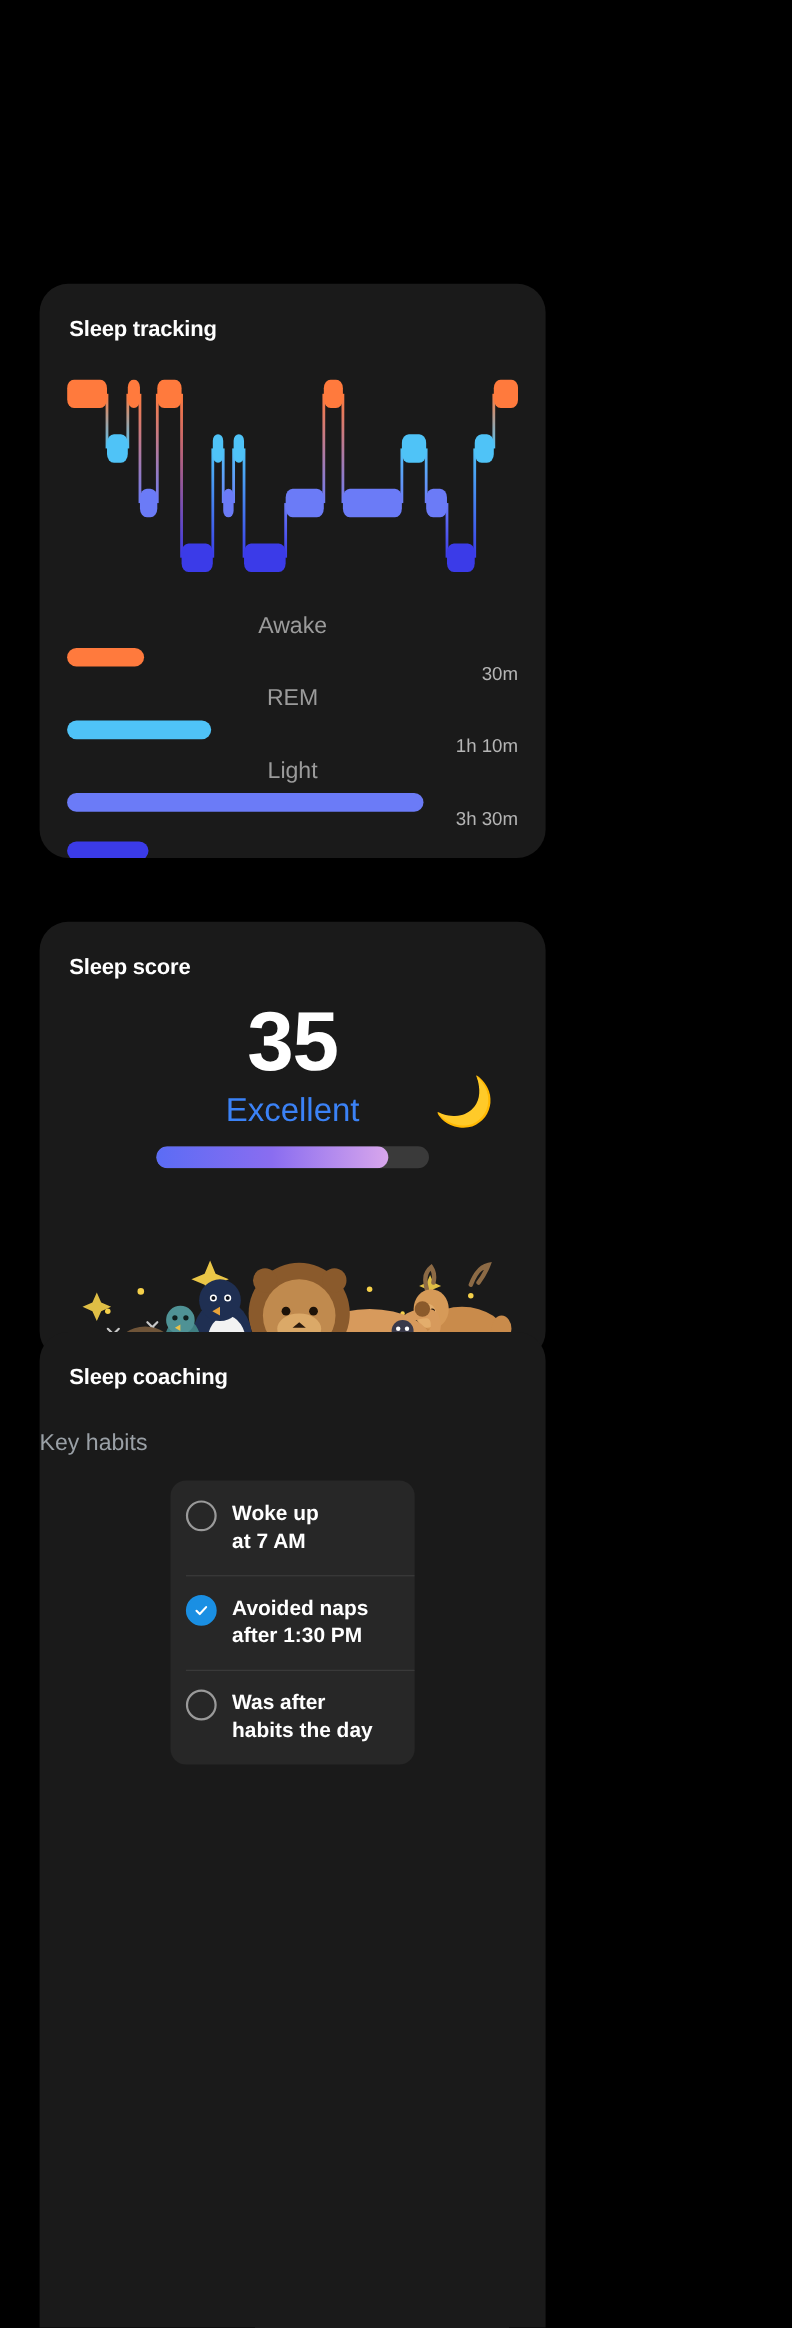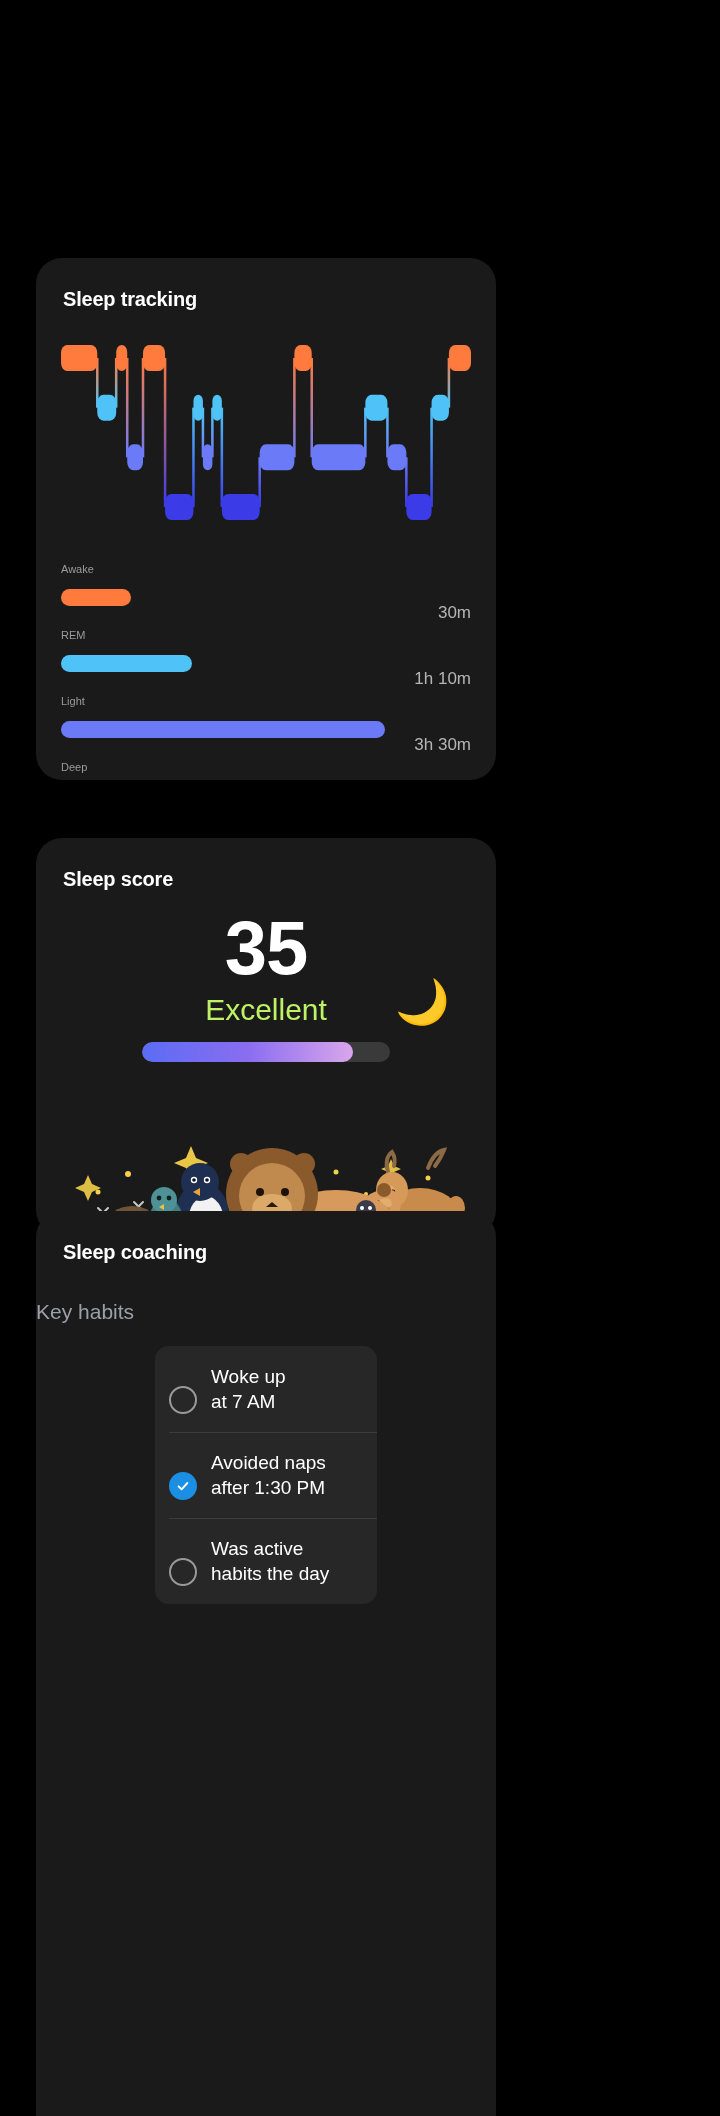--- a/index.html
+++ b/index.html
@@ -51,23 +51,24 @@
 
   .legend {
     margin:38px 25px 0 25px;
   }
   .legend-row {
     position:relative;
     height:66px;
   }
   .legend-label {
     color:#9b9b9b;
-    font-size:11px;
+    font-size:21px;
     line-height:22px;
     display:block;
+    text-align:center;
   }
   .legend-bar {
     height:17px;
     border-radius:9px;
     margin-top:9px;
   }
   .legend-value {
     position:absolute;
     right:0; bottom:1px;
     color:#b5b5b5;
@@ -88,21 +89,21 @@
     color:#ffffff;
     font-size:76px;
     font-weight:bold;
     line-height:76px;
     letter-spacing:-1px;
   }
   .score-label {
     position:absolute;
     left:0; right:0; top:155px;
     text-align:center;
-    color:#bef264;
+    color:#3b82f6;
     font-size:30px;
     line-height:34px;
   }
   .moon-icon {
     position:absolute;
     right:46px; top:142px;
     font-size:44px;
     line-height:44px;
     color:#ffd24a;
   }
@@ -140,24 +141,25 @@
   }
   .habit-list {
     margin:22px auto 0 auto;
     width:222px;
     background:#272727;
     border-radius:14px;
     overflow:hidden;
   }
   .habit-row {
     display:flex;
-    align-items:flex-end;
+    align-items:flex-start;
     gap:14px;
     padding:18px 14px;
     position:relative;
+    font-weight:bold;
   }
   .habit-row + .habit-row::before {
     content:"";
     position:absolute;
     left:14px; right:0; top:0;
     height:1px;
     background:#3c3c3c;
   }
   .habit-check {
     flex:0 0 auto;
@@ -270,21 +272,20 @@
             <span class="legend-label">REM</span>
             <div class="legend-bar" style="width: 32%; background: rgb(79, 195, 247);"></div>
             <span class="legend-value">1h 10m</span>
           </div>
           <div class="legend-row">
             <span class="legend-label">Light</span>
             <div class="legend-bar" style="width: 79%; background: rgb(107, 123, 247);"></div>
             <span class="legend-value">3h 30m</span>
           </div>
           <div class="legend-row">
-            <span class="legend-label">Deep</span>
             <div class="legend-bar" style="width: 18%; background: rgb(59, 59, 232);"></div>
             <span class="legend-value">1h 4m</span>
           </div>
         </div>
     </section>
 
     <section class="card" id="card-score">
       <div class="card-title">Sleep score</div>
 
       <div class="score-big">35</div>
@@ -399,21 +400,21 @@
               </svg>
             </span>
             <span class="habit-text">
               <div>Avoided naps</div>
               <div>after 1:30 PM</div>
             </span>
           </div>
           <div class="habit-row">
             <span class="habit-check"></span>
             <span class="habit-text">
-              <div>Was active</div>
+              <div>Was after</div>
               <div>habits the day</div>
             </span>
           </div>
         </div>
     </section>
 
   </div>
 </div>
 
 </body></html>

